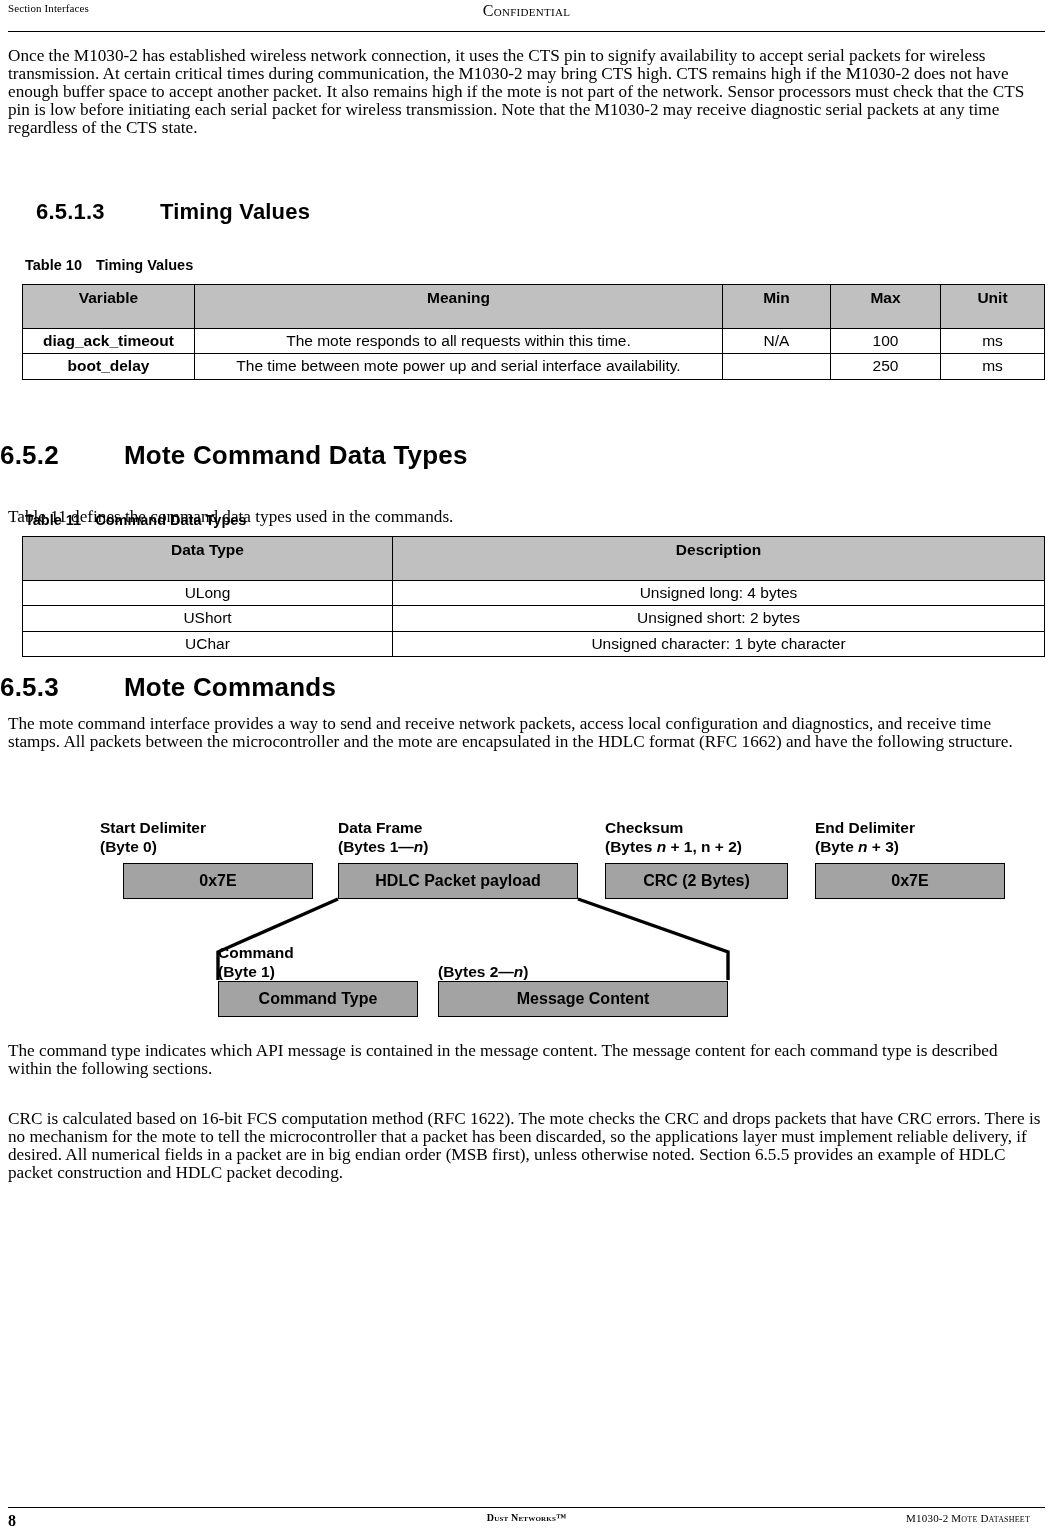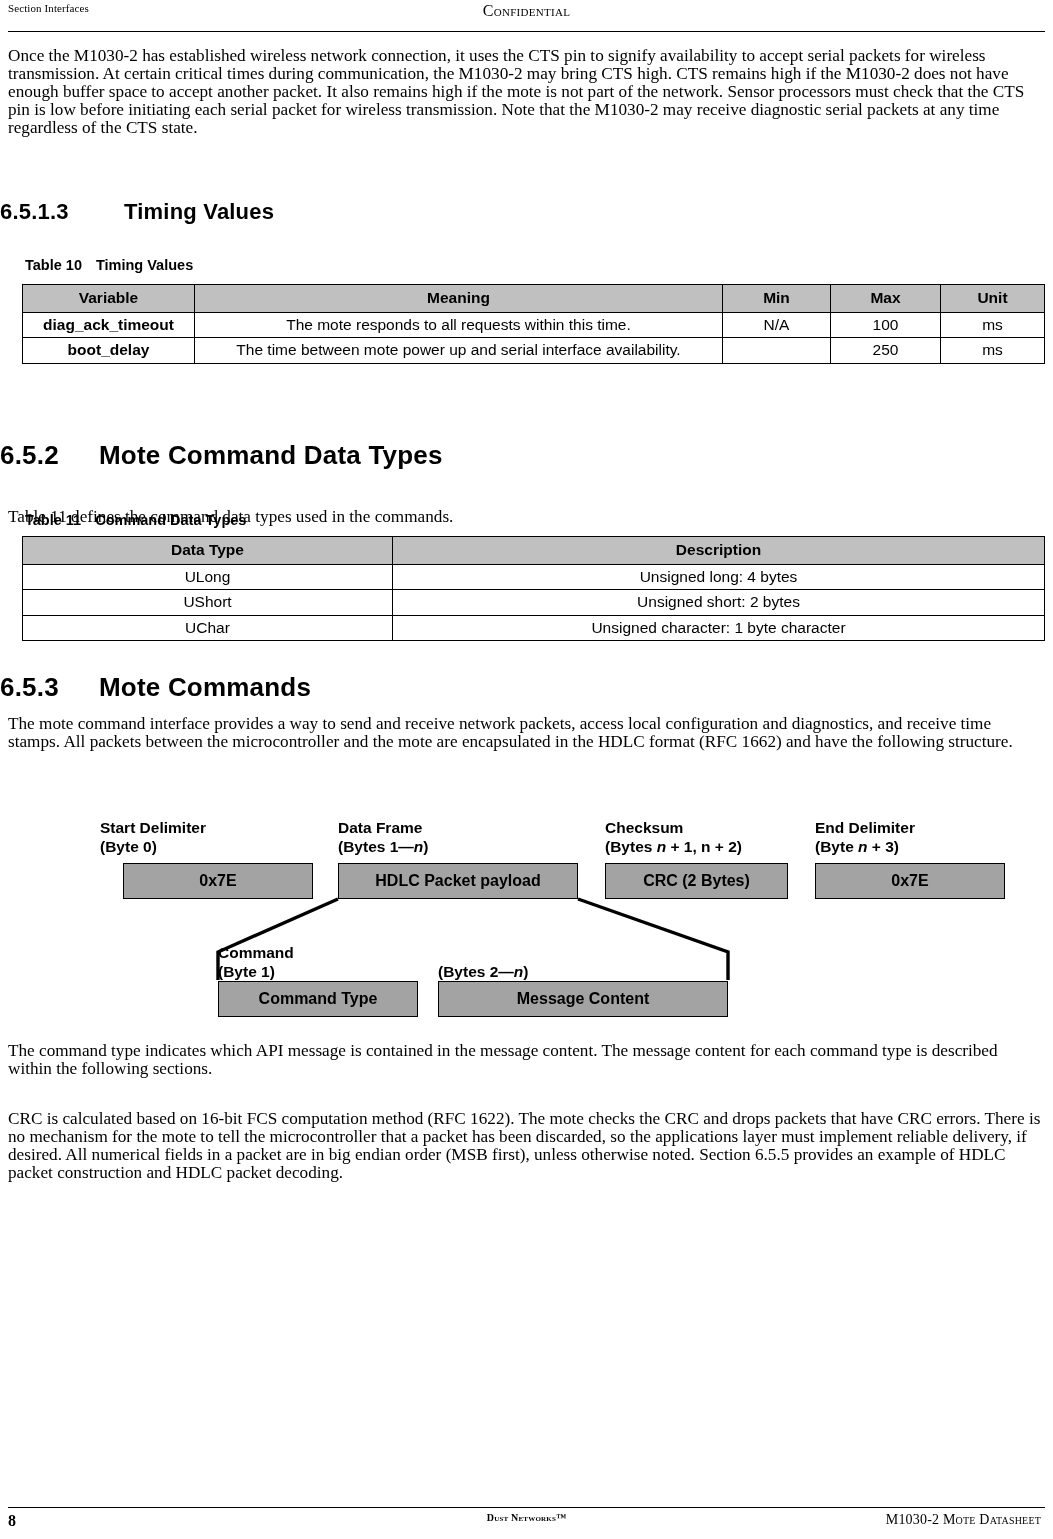--- a/index.html
+++ b/index.html
@@ -63,31 +63,31 @@
 
   
   .h3 {
     position: absolute;
     font-family: "Liberation Sans Narrow", "Liberation Sans", sans-serif;
     font-weight: bold;
     font-size: 22px;
     letter-spacing: 0.2px;
     white-space: nowrap;
   }
-  .h3 .num { display: inline-block; width: 124px; }
+  .h3 .num { display: inline-block; width: 124px; margin-left: 36px; }
 
   .h2 {
     position: absolute;
     font-family: "Liberation Sans Narrow", "Liberation Sans", sans-serif;
     font-weight: bold;
     font-size: 26px;
     letter-spacing: 0.2px;
     white-space: nowrap;
   }
-  .h2 .num { display: inline-block; width: 99px; }
+  .h2 .num { display: inline-block; width: 124px; }
 
   
   .tbl-caption {
     position: absolute;
     font-family: "Liberation Sans Narrow", "Liberation Sans", sans-serif;
     font-weight: bold;
     font-size: 14.5px;
     white-space: nowrap;
   }
   .tbl-caption .cap-num { display: inline-block; margin-right: 14px; }
@@ -106,21 +106,21 @@
     padding: 3px 7px;
     vertical-align: top;
     line-height: 18.5px;
     text-align: center;
   }
   table.doc-table thead th {
     background: #c0c0c0;
     text-align: center;
     font-weight: bold;
     padding-top: 4px;
-    padding-bottom: 4px;
+    padding-bottom: 20px;
   }
   .cell-center { text-align: center; }
   .cell-bold { font-weight: bold; }
 
   
   #packet-diagram {
     position: absolute;
     left: 100px;
     top: 818px;
     width: 930px;
@@ -185,23 +185,23 @@
     top: 0;
     width: 1037px;
     text-align: center;
     font-size: 10px;
     font-weight: bold;
     font-variant: small-caps;
     letter-spacing: 0.2px;
   }
   .ftr-right {
     position: absolute;
-    right: 4px;
-    top: 0;
-    font-size: 14px;
+    right: 15px;
+    top: 0;
+    font-size: 11px;
     font-variant: small-caps;
     letter-spacing: 0.2px;
   }
 </style>
 </head>
 <body>
 
 <div class="page-header">
   <div class="hdr-left">Section Interfaces</div>
   <div class="hdr-center">Confidential</div>

